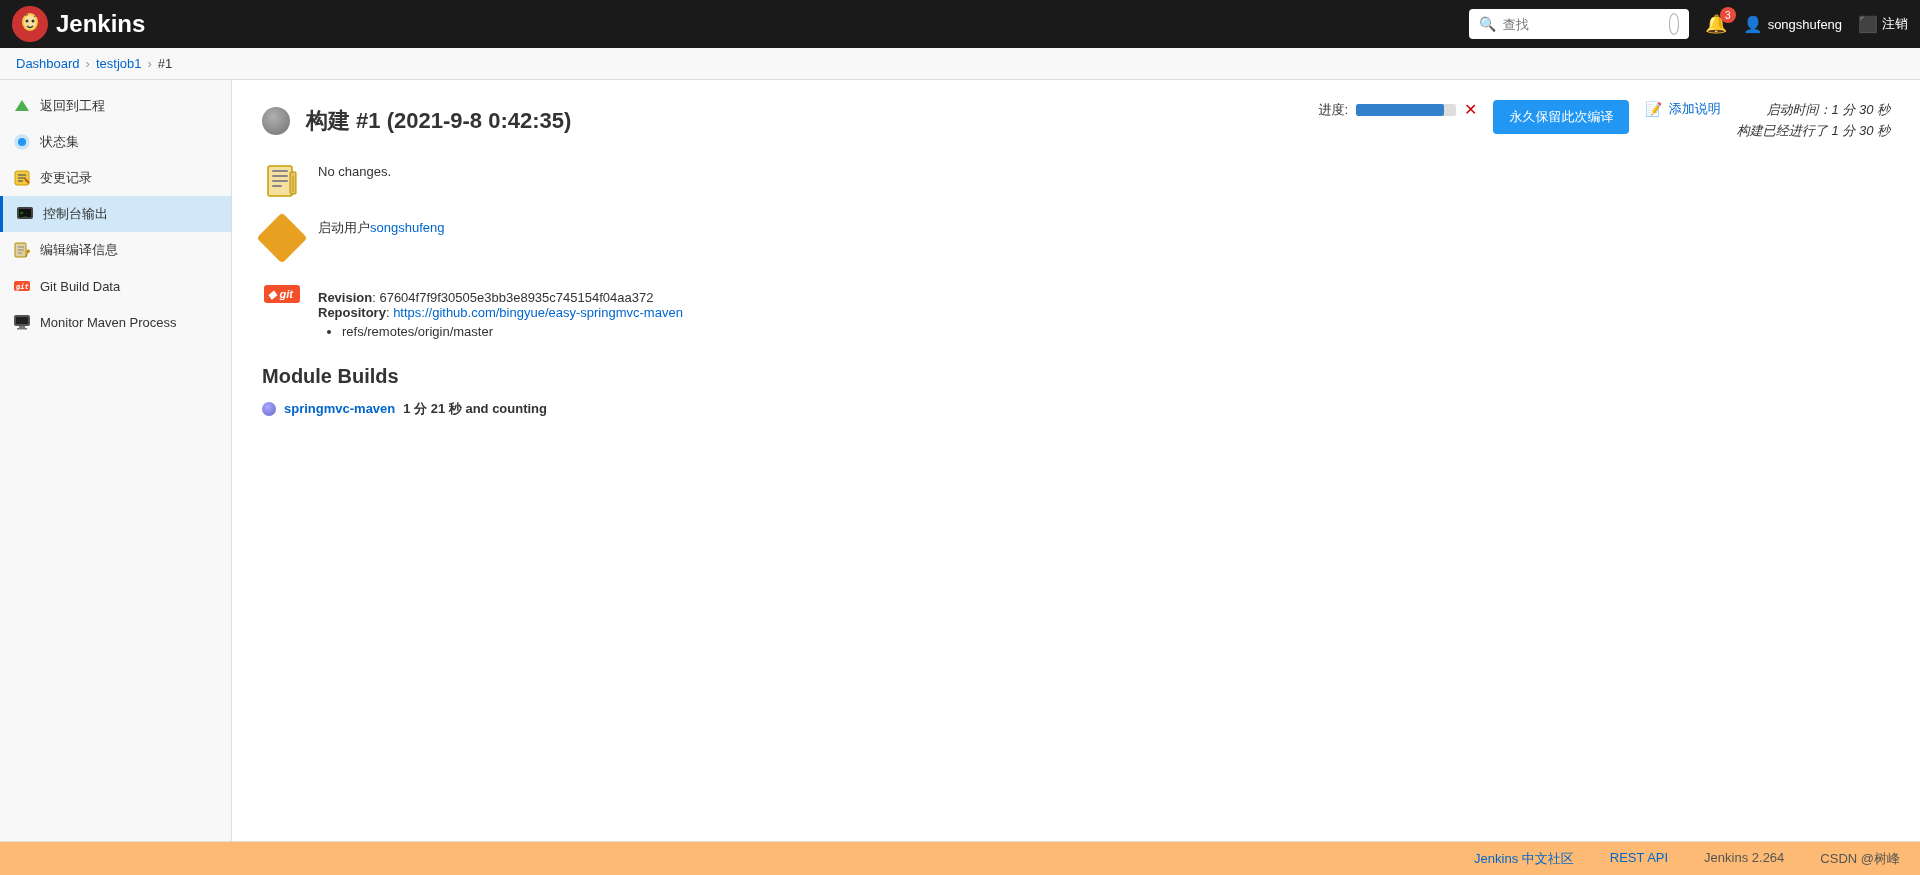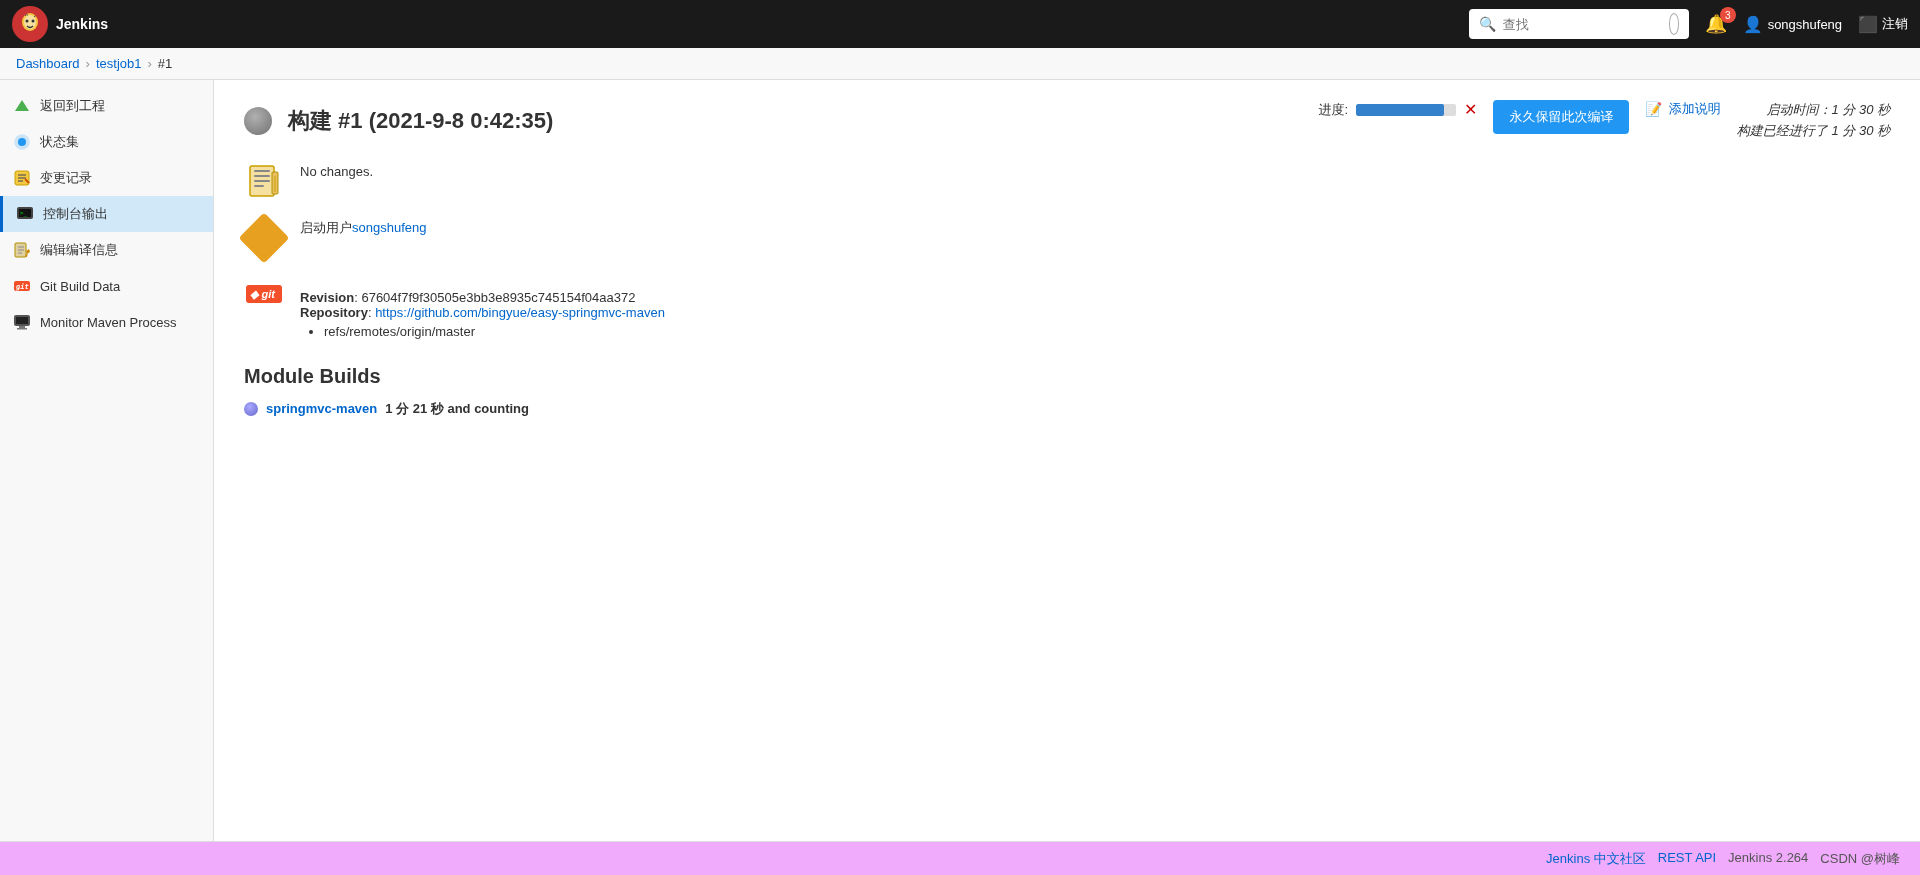--- a/index.html
+++ b/index.html
@@ -13,21 +13,21 @@
       display: flex;
       align-items: center;
       padding: 0 12px;
       gap: 16px;
     }
     .header-logo {
       display: flex;
       align-items: center;
       gap: 8px;
       color: white;
-      font-size: 14px;
+      font-size: 24px;
       font-weight: bold;
     }
     .jenkins-icon {
       width: 36px;
       height: 36px;
       background: #cc3333;
       border-radius: 50%;
       display: flex;
       align-items: center;
       justify-content: center;
@@ -117,21 +117,21 @@
     .breadcrumb-sep { color: #999; }
 
     
     .main-layout {
       display: flex;
       min-height: calc(875px - 48px - 36px - 30px);
     }
 
     
     .sidebar {
-      width: 214px;
+      width: 232px;
       background: #f8f8f8;
       border-right: 1px solid #ddd;
       padding: 8px 0;
       flex-shrink: 0;
     }
     .sidebar-item {
       display: flex;
       align-items: center;
       gap: 8px;
       padding: 8px 12px;
@@ -264,26 +264,26 @@
     }
 
     
     .revision-block { font-size: 13px; color: #333; margin-top: 16px; }
     .revision-block strong { font-weight: bold; }
     .bullet-list { margin-left: 24px; margin-top: 4px; }
     .bullet-list li { list-style: disc; margin: 2px 0; }
 
     
     .footer {
-      background: #f0abfc;
+      background: #fdba74;
       border-top: 1px solid #ddd;
       padding: 8px 20px;
       display: flex;
       justify-content: flex-end;
-      gap: 12px;
+      gap: 36px;
       font-size: 13px;
       color: #555;
     }
     .footer a { color: #0066cc; text-decoration: none; }
 
     
     .git-icon-box {
       width: 40px;
       height: 40px;
       display: flex;

